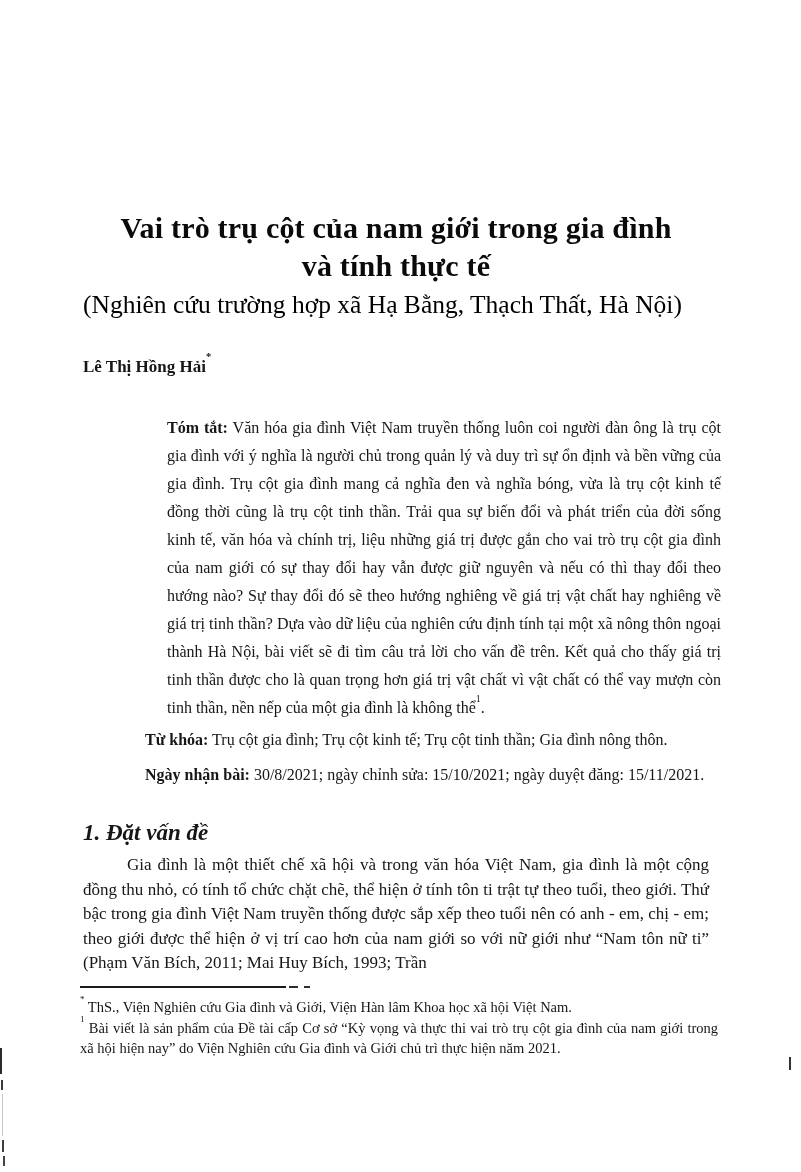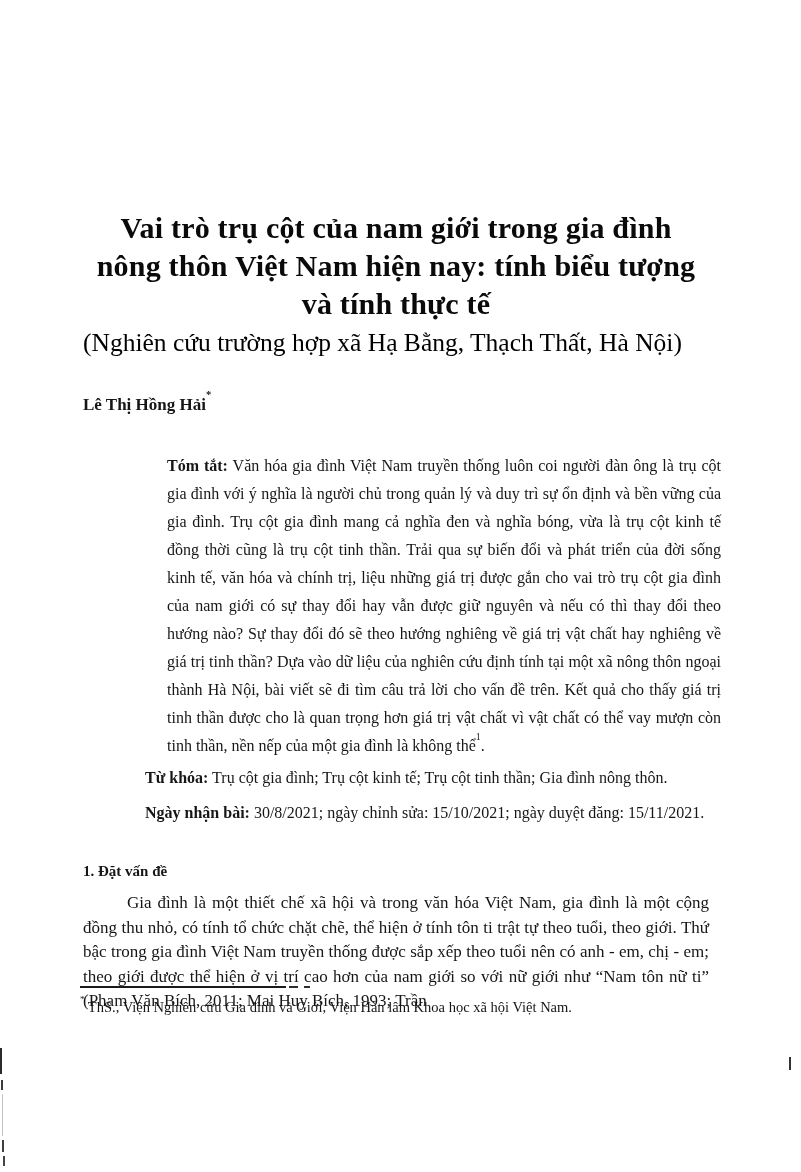--- a/index.html
+++ b/index.html
@@ -14,21 +14,21 @@
     padding-top:209px; text-align:center; font-weight:700;
     font-size:30px; line-height:38px; color:#0a0a0a; letter-spacing:0.2px;
   }
   .subtitle { text-align:left; font-weight:400; font-size:25.5px; line-height:40px; color:#000000; }
   .author { margin-top:32px; text-align:left; font-size:17px; font-weight:700; }
   sup.marker { font-size:0.62em; position:relative; top:-0.5em; line-height:0; }
   .abstract-block { margin:37px 0 0 62px; width:576px; }
   .abstract-p { font-size:16px; line-height:28px; text-align:justify;margin-left:22px; }
   .keywords  { font-size:16px; line-height:26px; margin-top:5px; }
   .dates     { font-size:16px; line-height:26px; margin-top:9px; text-align:justify; }
-  .section-heading { margin-top:34px; font-size:15px; line-height:22px; font-weight:700; }
+  .section-heading { margin-top:34px; font-size:23px; line-height:22px; font-weight:700;font-style:italic; }
   .body-par {
     margin-top:9px; font-size:17px; line-height:24.5px;
     text-align:justify; text-indent:44px;
   }
   .bold-label { font-weight:700; }
   .footnote-area { position:absolute; left:80px; top:986px; width:638px; }
   .footnote-rule { position:relative; height:3px; }
   .rule-main  { position:absolute; left:0;   top:0; width:206px; height:1.5px; background:#1a1a1a; }
   .rule-dash1 { position:absolute; left:209px; top:0; width:9px;  height:1.5px; background:#2e2e2e; }
   .rule-dash2 { position:absolute; left:224px; top:0; width:6px;  height:1.5px; background:#2e2e2e; }
@@ -37,21 +37,20 @@
   .artifact { position:absolute; }
 </style>
 </head>
 <body>
 
 <div class="page">
   <div class="content">
 
     <h1 class="title">
       <div>Vai trò trụ cột của nam giới trong gia đình</div>
-      <div>nông thôn Việt Nam hiện nay: tính biểu tượng</div>
       <div>và tính thực tế</div>
     </h1>
 
     <div class="subtitle">(Nghiên cứu trường hợp xã Hạ Bằng, Thạch Thất, Hà Nội)</div>
 
     <div class="author"><span>Lê Thị Hồng Hải</span><sup class="marker">*</sup></div>
 
     <div class="abstract-block">
       <p class="abstract-p"><span class="bold-label">Tóm tắt:</span><span> Văn hóa gia đình Việt Nam truyền thống luôn coi người đàn ông là trụ cột gia đình với ý nghĩa là người chủ trong quản lý và duy trì sự ổn định và bền vững của gia đình. Trụ cột gia đình mang cả nghĩa đen và nghĩa bóng, vừa là trụ cột kinh tế đồng thời cũng là trụ cột tinh thần. Trải qua sự biến đổi và phát triển của đời sống kinh tế, văn hóa và chính trị, liệu những giá trị được gắn cho vai trò trụ cột gia đình của nam giới có sự thay đổi hay vẫn được giữ nguyên và nếu có thì thay đổi theo hướng nào? Sự thay đổi đó sẽ theo hướng nghiêng về giá trị vật chất hay nghiêng về giá trị tinh thần? Dựa vào dữ liệu của nghiên cứu định tính tại một xã nông thôn ngoại thành Hà Nội, bài viết sẽ đi tìm câu trả lời cho vấn đề trên. Kết quả cho thấy giá trị tinh thần được cho là quan trọng hơn giá trị vật chất vì vật chất có thể vay mượn còn tinh thần, nền nếp của một gia đình là không thể</span><sup class="marker">1</sup><span>.</span></p>
 
@@ -65,20 +64,21 @@
     <p class="body-par">Gia đình là một thiết chế xã hội và trong văn hóa Việt Nam, gia đình là một cộng đồng thu nhỏ, có tính tổ chức chặt chẽ, thể hiện ở tính tôn ti trật tự theo tuổi, theo giới. Thứ bậc trong gia đình Việt Nam truyền thống được sắp xếp theo tuổi nên có anh - em, chị - em; theo giới được thể hiện ở vị trí cao hơn của nam giới so với nữ giới như “Nam tôn nữ ti” (Phạm Văn Bích, 2011; Mai Huy Bích, 1993; Trần</p>
   </div>
 
   <div class="footnote-area">
     <div class="footnote-rule">
       <div class="rule-main"></div>
       <div class="rule-dash1"></div>
       <div class="rule-dash2"></div>
     </div>
     <p class="footnote footnote-first"><sup class="marker">*</sup><span> ThS., Viện Nghiên cứu Gia đình và Giới, Viện Hàn lâm Khoa học xã hội Việt Nam.</span></p>
+    <p class="footnote"><sup class="marker">1</sup><span> Bài viết là sản phẩm của Đề tài cấp Cơ sở “Kỳ vọng và thực thi vai trò trụ cột gia đình của nam giới trong xã hội hiện nay” do Viện Nghiên cứu Gia đình và Giới chủ trì thực hiện năm 2021.</span></p>
   </div>
 
   <div class="artifact" style="left:0;   top:1048px; width:2px;  height:26px; background:#2b2b2b;"></div>
   <div class="artifact" style="left:1px; top:1080px; width:2px;  height:10px; background:#3a3a3a;"></div>
   <div class="artifact" style="left:2px; top:1094px; width:1px;  height:42px; background:#c4c4c4;"></div>
   <div class="artifact" style="left:2px; top:1140px; width:2px;  height:12px; background:#3f3f3f;"></div>
   <div class="artifact" style="left:3px; top:1156px; width:2px;  height:10px; background:#444444;"></div>
   <div class="artifact" style="left:789px; top:1057px; width:2px; height:13px; background:#333333;"></div>
 </div>
 

